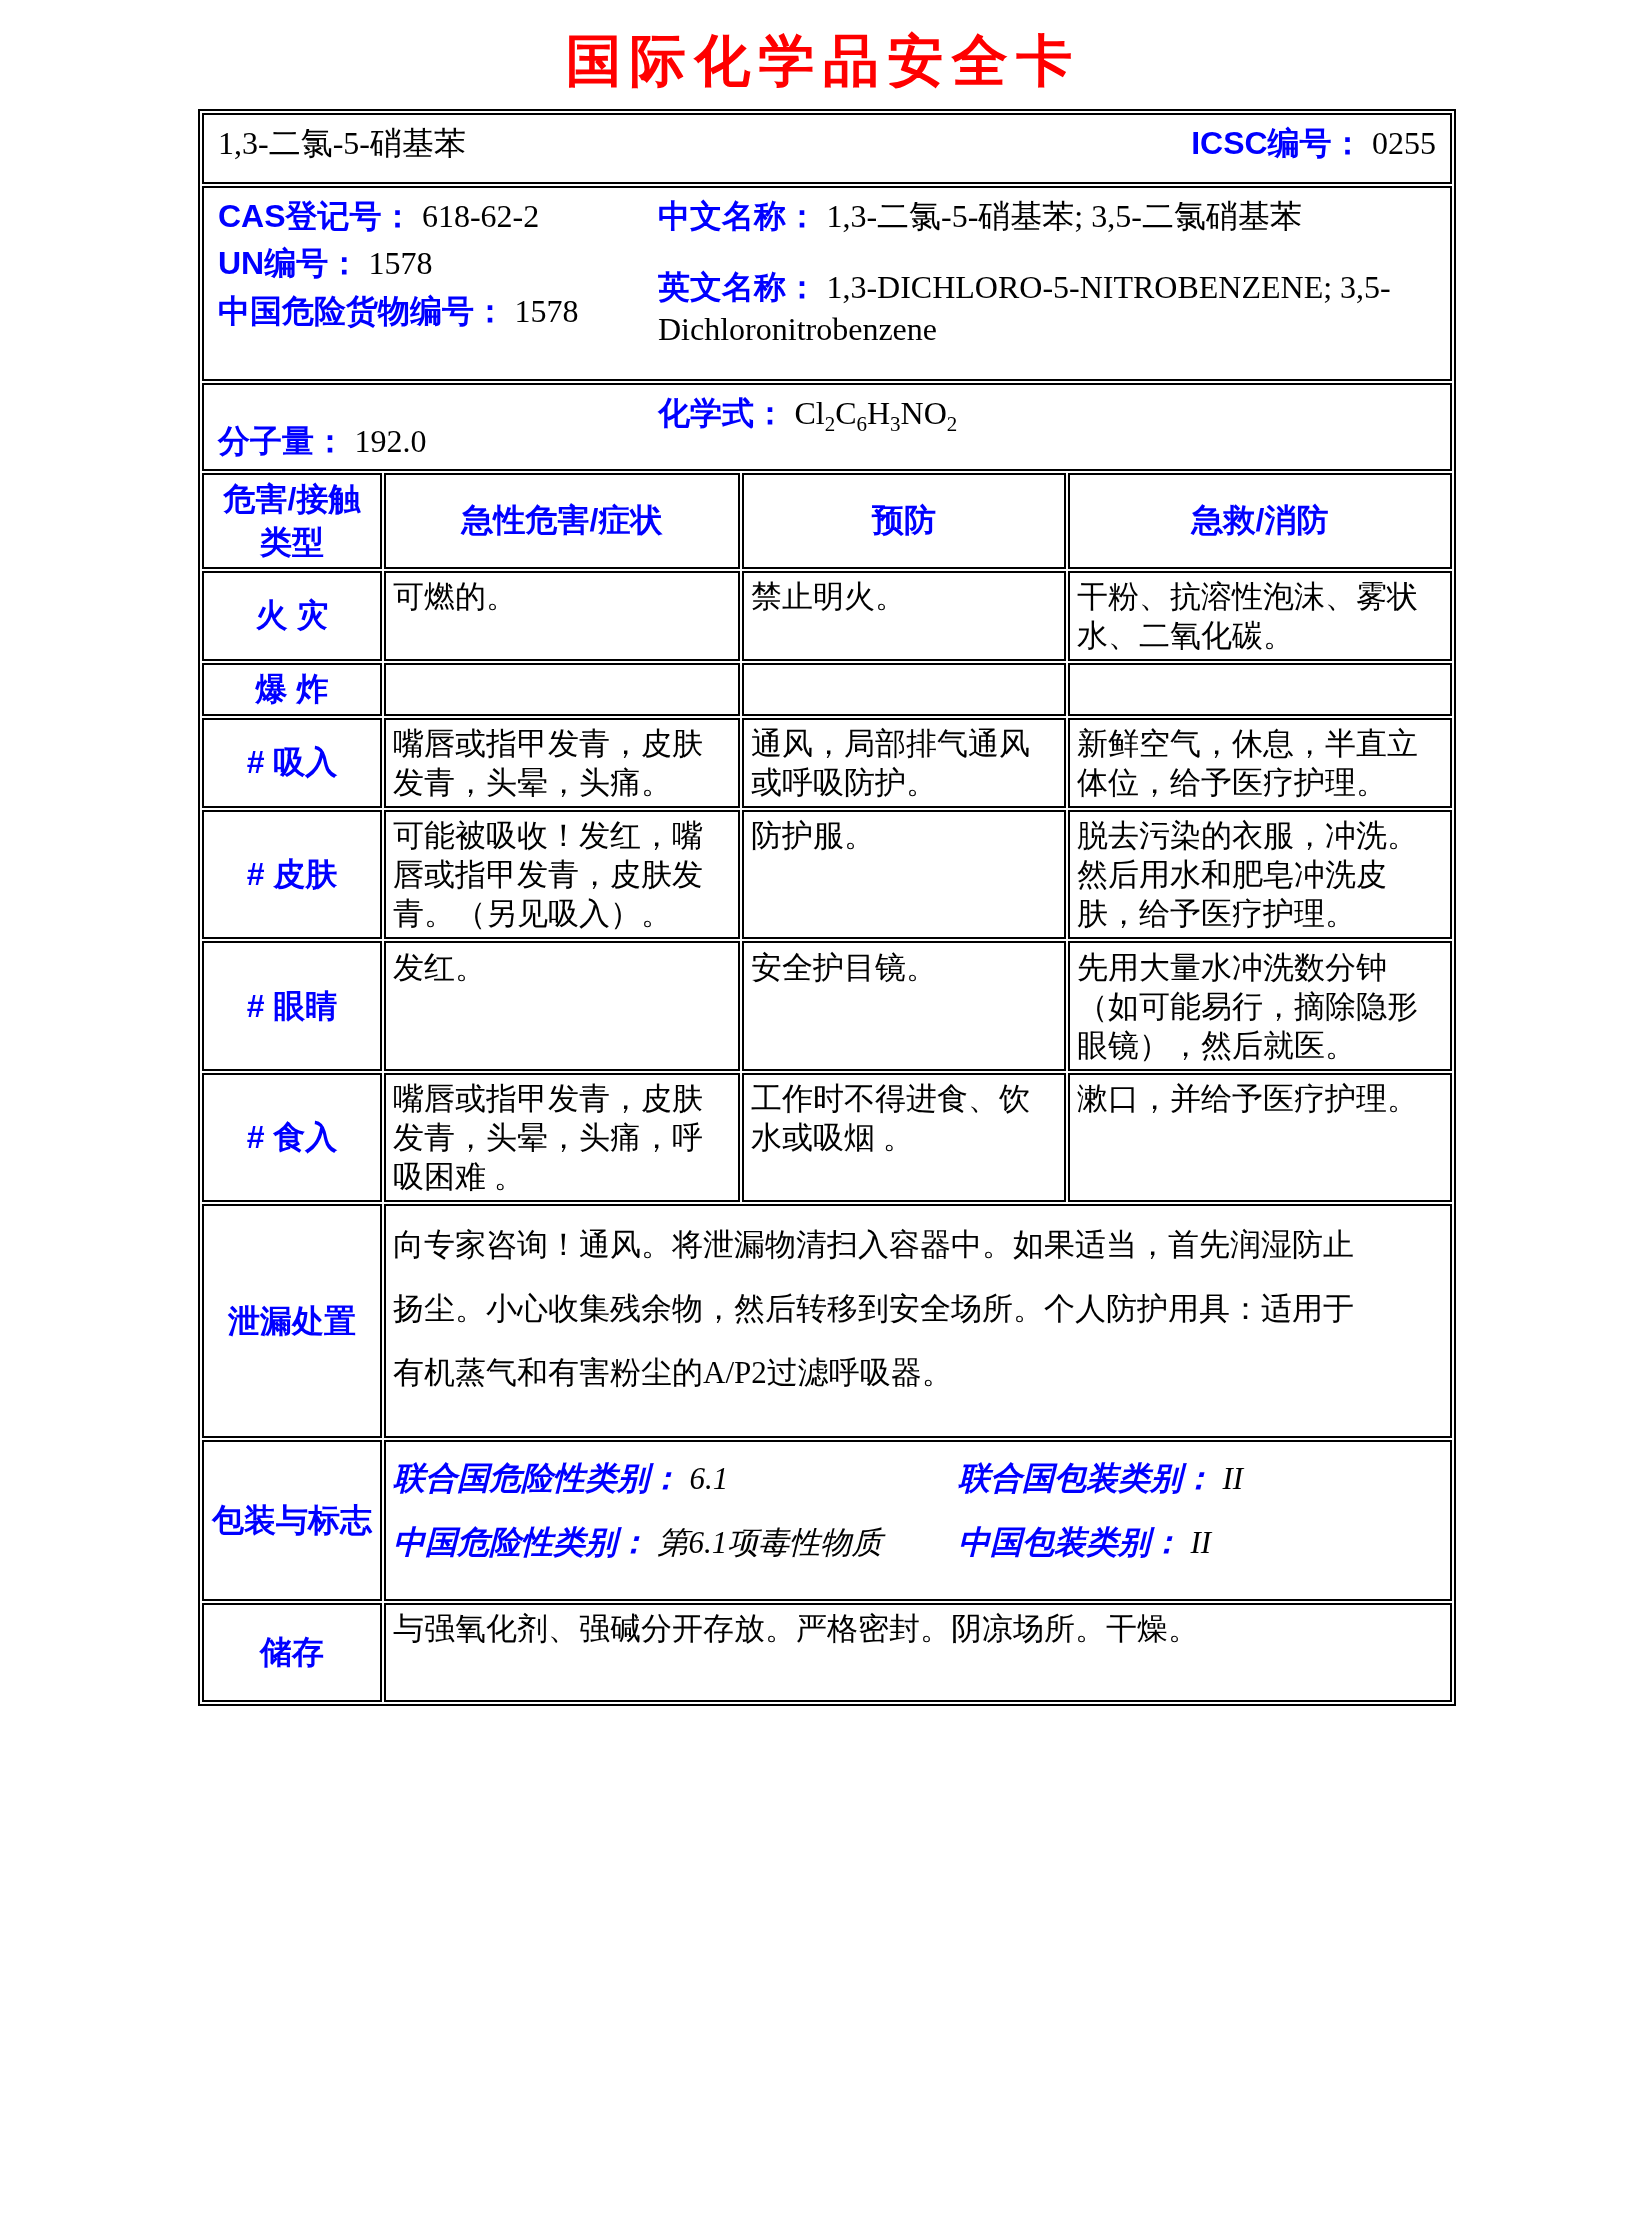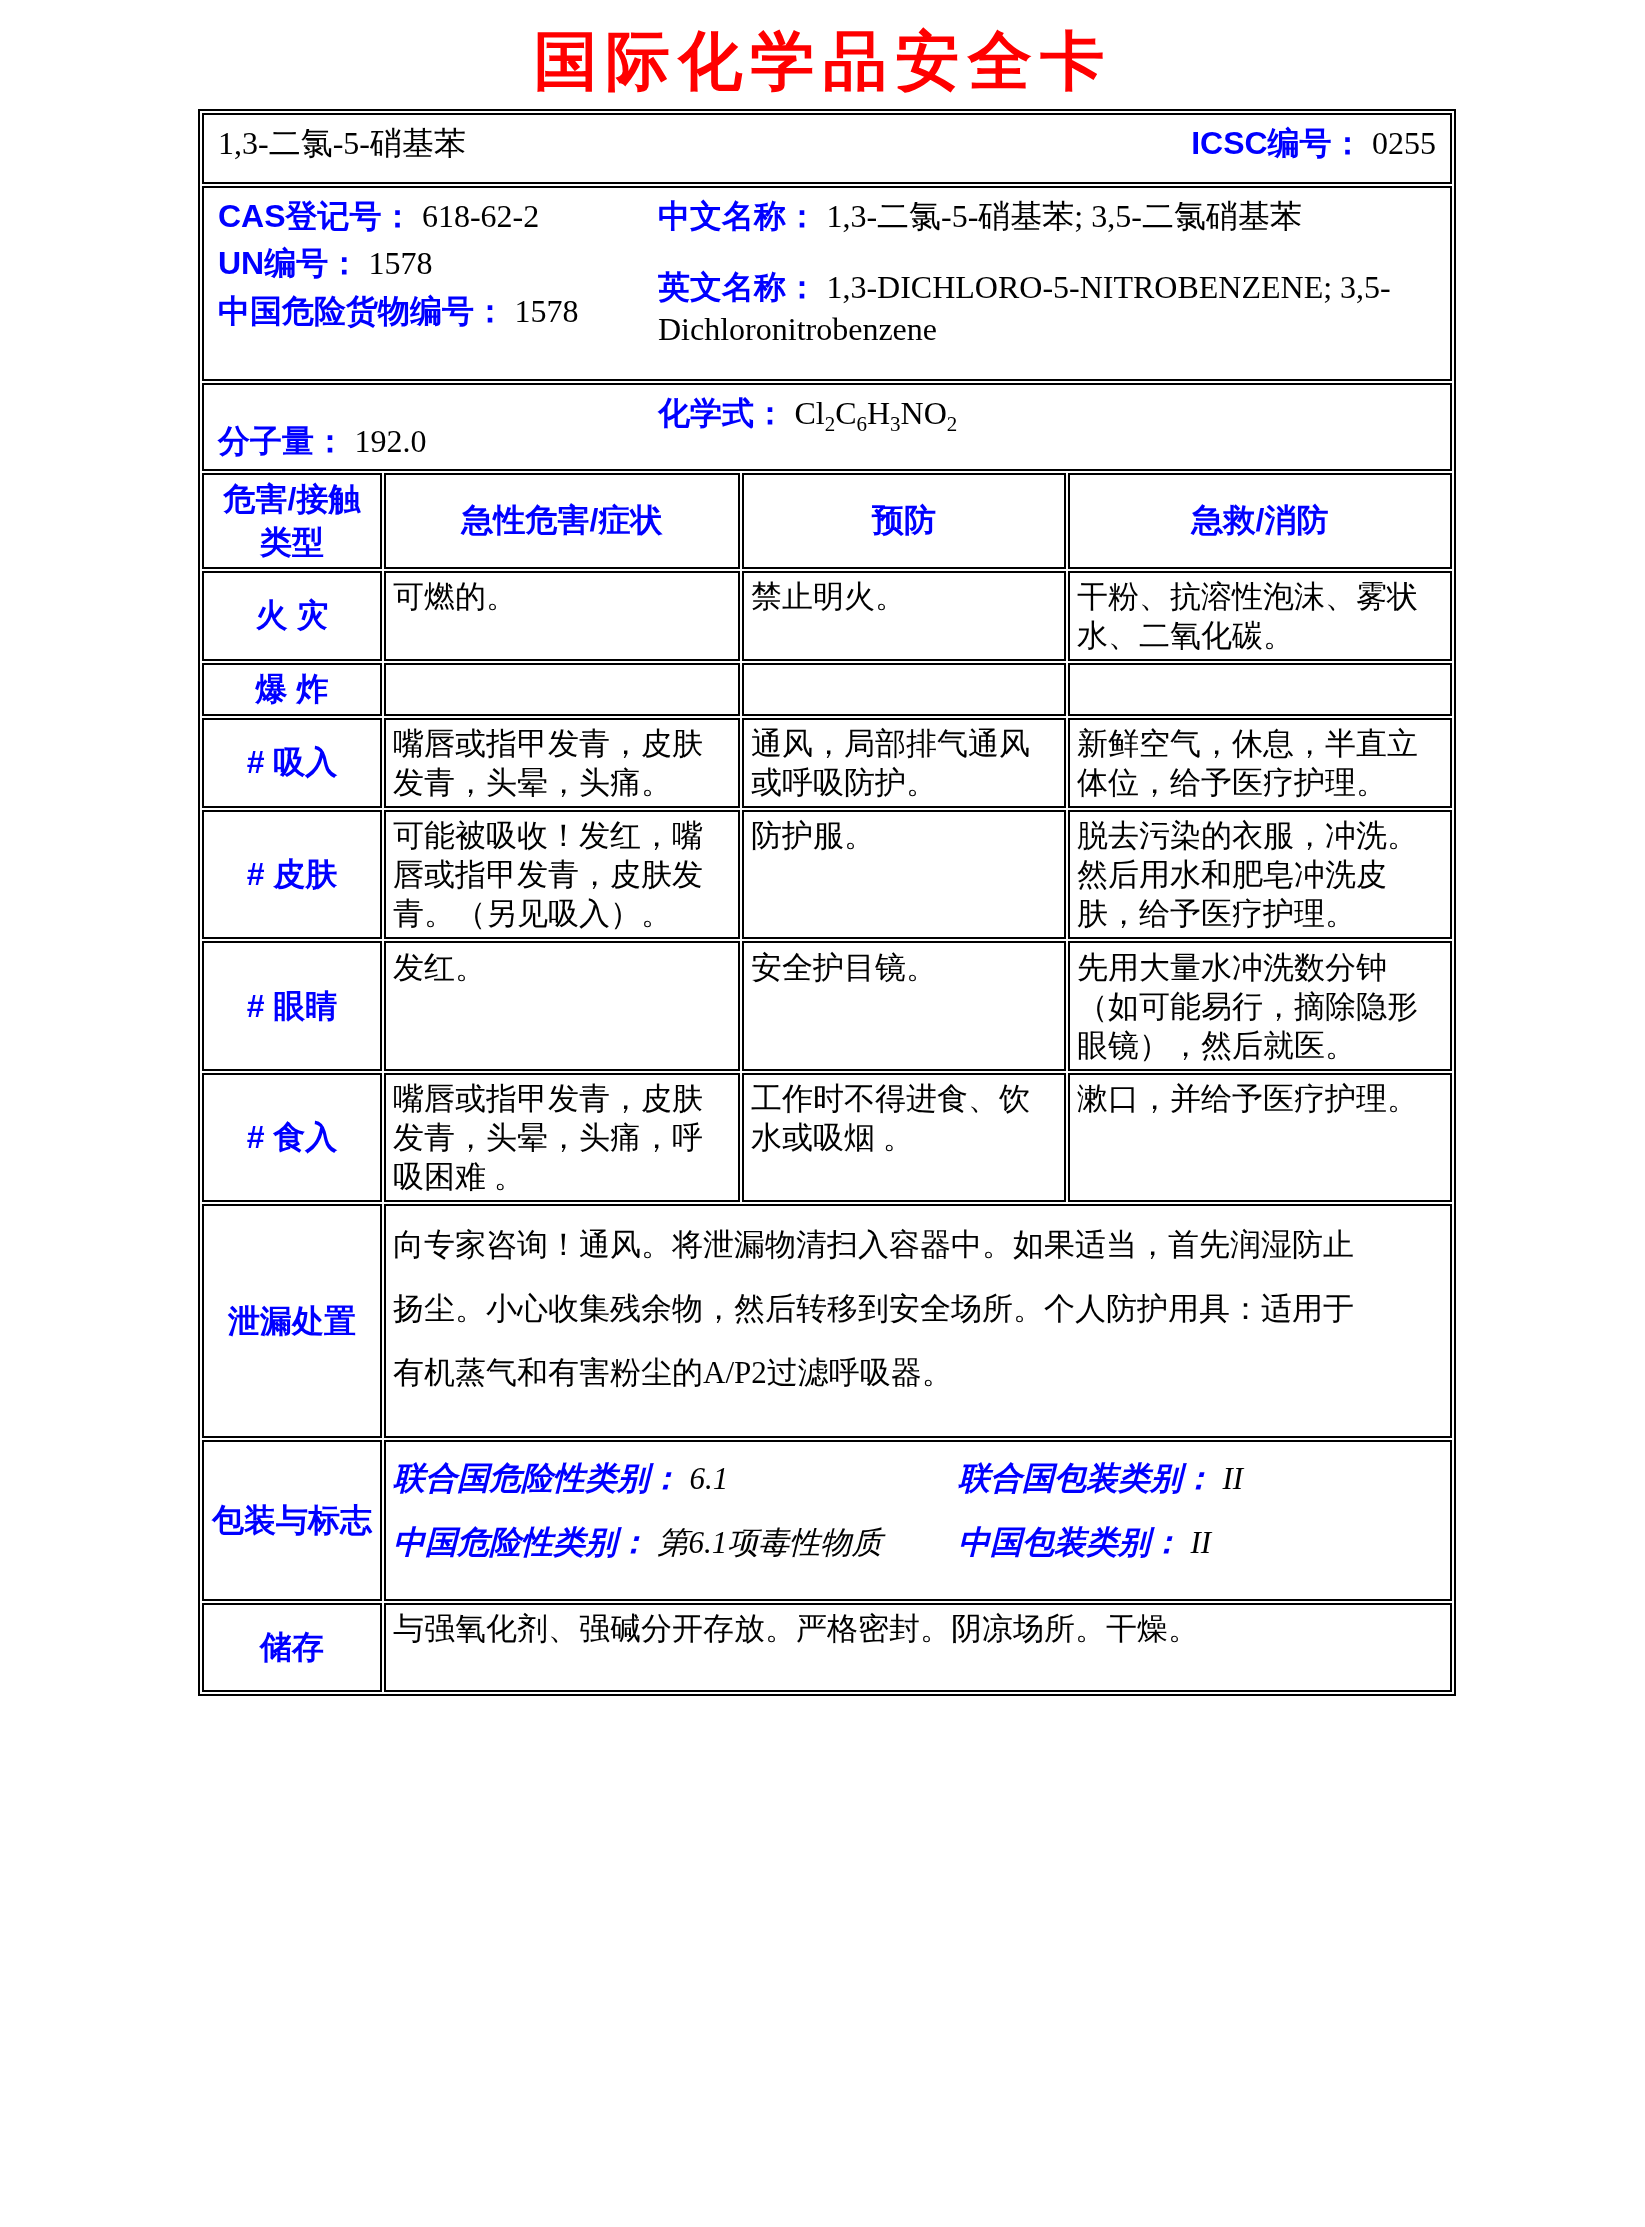--- a/index.html
+++ b/index.html
@@ -3,21 +3,21 @@
 <meta charset="utf-8">
 <style>
   html,body{margin:0;padding:0;background:#ffffff;}
   body{
     width:1646px;height:2227px;position:relative;
     font-family:"Liberation Serif",serif;color:#000;
   }
   .page-title{
     margin:24px 0 0 0;
     text-align:center;
-    font-size:64px;
+    font-size:56px;
     font-weight:bold;
     letter-spacing:8.4px;
     color:#ff0000;
     font-family:"Liberation Serif",serif;
     height:75px;line-height:75px;
   }
   table.card{
     border-collapse:separate;
     border-spacing:2.1px;
     border:2.1px solid #000;
@@ -204,21 +204,21 @@
             <span class="lbl">中国危险性类别：</span><span class="val">第6.1项毒性物质</span>
           </span>
           <span class="pk-second">
             <span class="lbl">中国包装类别：</span><span class="val">II</span>
           </span>
         </div>
       </td>
     </tr>
 
 
-    <tr style="height:89px">
+    <tr style="height:99px">
       <td class="rowlbl">储存</td>
       <td colspan="3" class="cell">与强氧化剂、强碱分开存放。严格密封。阴凉场所。干燥。</td>
     </tr>
 
   </tbody>
     </table>
 </div>
 
 
 </body></html>

